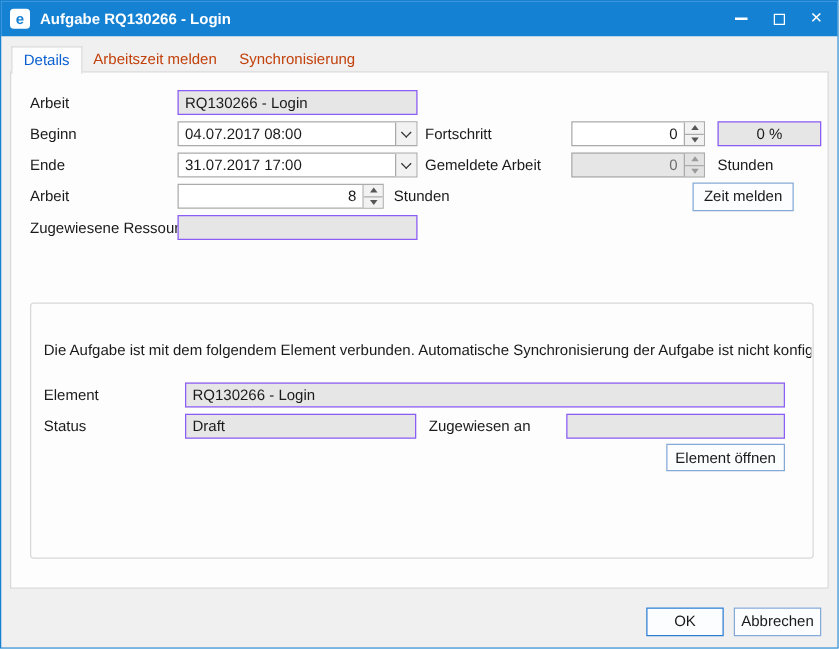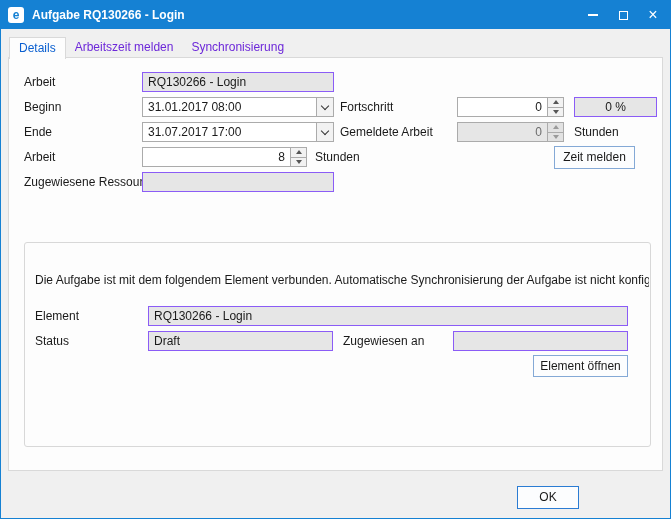--- a/index.html
+++ b/index.html
@@ -13,21 +13,21 @@
   .app-icon{width:16px;height:16px;background:#fff;border-radius:3px;color:#1581d3;font-weight:bold;font-size:12px;line-height:16px;text-align:center;flex:0 0 16px}
   .title{color:#fff;font-weight:bold;font-size:12px;margin-left:8px;white-space:nowrap}
   .win-controls{position:absolute;right:2px;top:0;height:28px;display:flex}
   .win-btn{width:30px;height:28px;display:flex;align-items:center;justify-content:center;color:#fff}
   .min-glyph{display:block;width:10px;height:2px;background:#fff}
   .max-glyph{display:block;width:9px;height:9px;border:1px solid #fff}
   .close-glyph{font-size:16px;line-height:1;color:#fff}
 
   
   .tabs{position:absolute;left:8px;top:36px;display:flex;z-index:3}
-  .tab{padding:3px 9px 0;height:21px;white-space:nowrap;color:#6d28d9}
+  .tab{padding:3px 9px 0;height:21px;white-space:nowrap;color:#c2410c}
   .tab.active{background:#fdfdfd;border:1px solid #d9d9d9;border-bottom:none;color:#0a5fd0;height:22px;margin-bottom:-1px}
 
   
   .panel{position:absolute;left:7px;top:56px;width:655px;height:414px;background:#fdfdfd;border:1px solid #d9d9d9}
 
   .lbl{position:absolute;white-space:nowrap;line-height:14px}
 
   .field{position:absolute;height:20px;border:1px solid #8b5cf6;background:#fff;padding:2px 5px;line-height:15px;white-space:nowrap;overflow:hidden}
   .field.ro{background:#e6e6e6}
   .center{text-align:center}
@@ -87,21 +87,21 @@
     <div class="tab">Synchronisierung</div>
   </div>
 
   <div class="panel">
 
     <span class="lbl" style="left:15px;top:17px">Arbeit</span>
     <div class="field ro" style="left:133px;top:14px;width:192px">RQ130266 - Login</div>
 
     <span class="lbl" style="left:15px;top:42px">Beginn</span>
     <div class="combo" style="left:133px;top:39px;width:192px">
-      <span class="combo-text">31.01.2017 08:00</span>
+      <span class="combo-text">04.07.2017 08:00</span>
       <span class="combo-btn">
           <i class="chev"></i>
         </span>
     </div>
     <span class="lbl" style="left:331px;top:42px">Fortschritt</span>
     <div class="spin" style="left:448px;top:39px;width:107px">
       <span class="spin-val">0</span>
       <span class="spin-btns">
         <span class="sb">
             <i class="tri-up"></i>
@@ -163,14 +163,15 @@
 
       <span class="lbl" style="left:318px;top:91px">Zugewiesen an</span>
       <div class="field ro" style="left:428px;top:88px;width:175px"></div>
 
       <div class="btn" style="left:508px;top:112px;width:95px;height:22px">Element öffnen</div>
     </div>
 
   </div>
 
   <div class="btn default" style="left:516px;top:485px;width:62px;height:23px">OK</div>
+  <div class="btn" style="left:586px;top:485px;width:70px;height:23px">Abbrechen</div>
 
 </div>
 
 </body></html>

